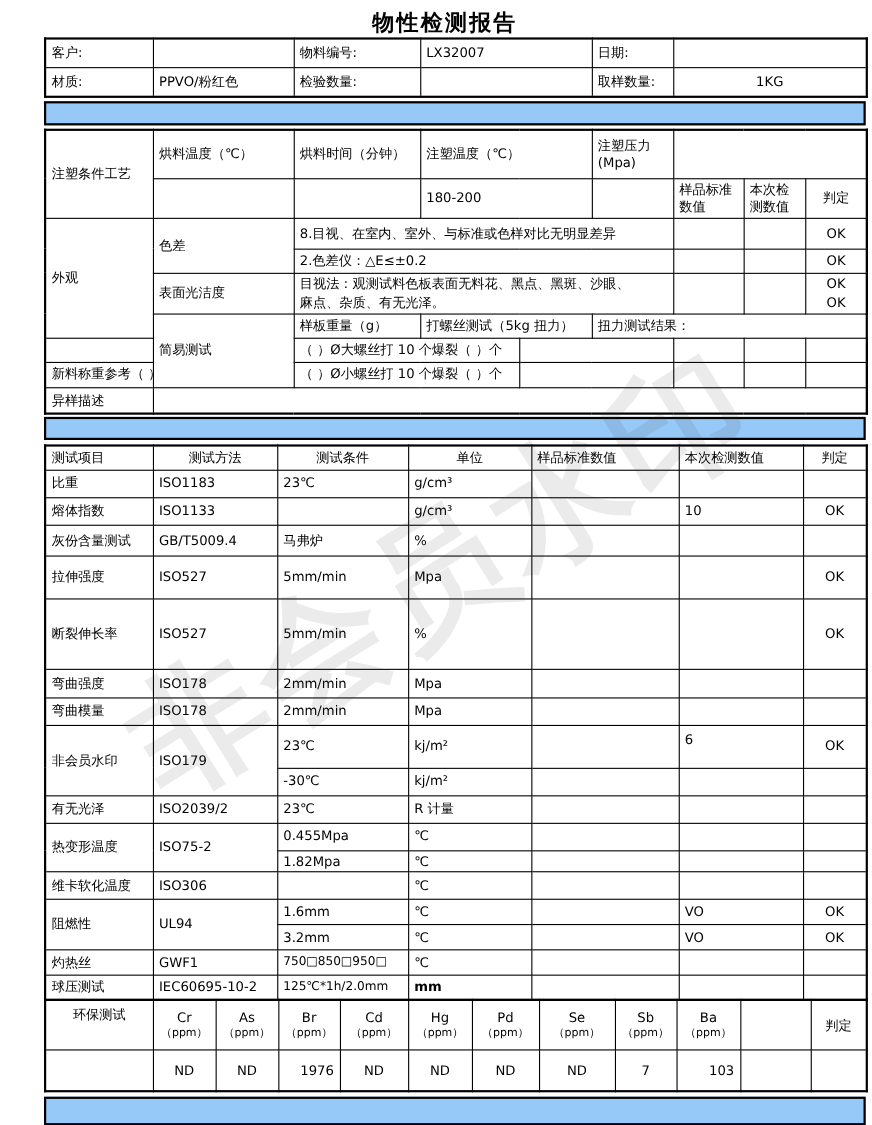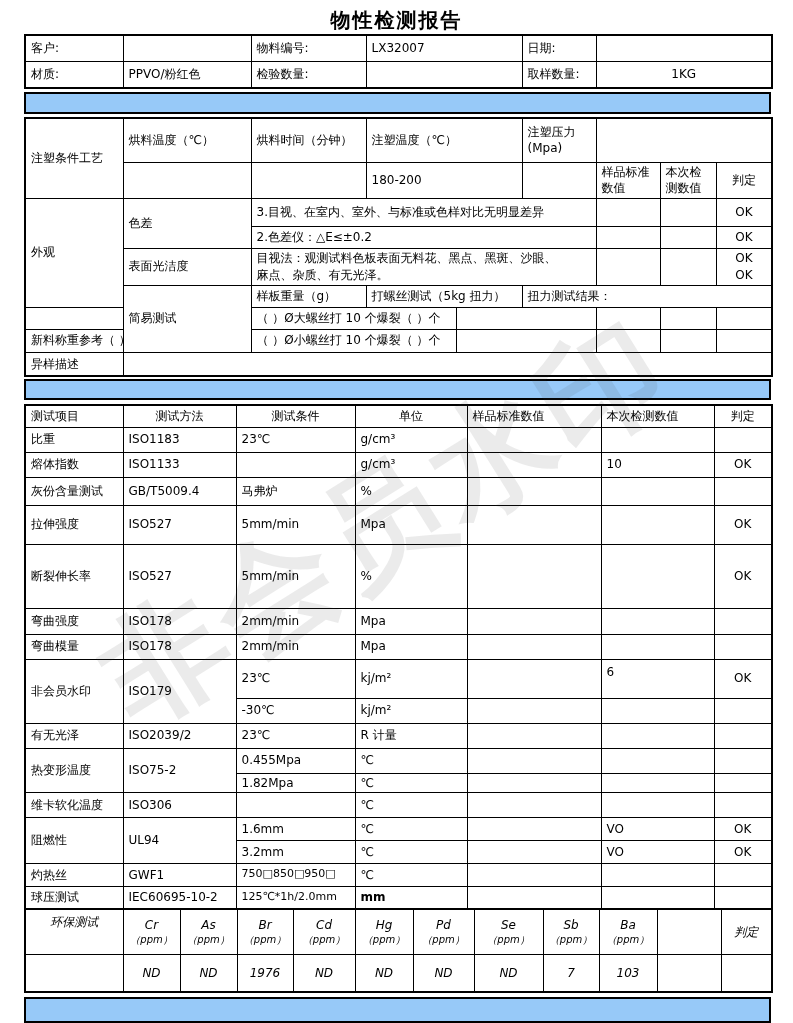--- a/index.html
+++ b/index.html
@@ -1,47 +1,47 @@
 <!DOCTYPE html>
 <html style="--accent: #97C9F8;"><head>
 <meta charset="utf-8">
 <style>
   html,body{margin:0;padding:0;}
   body{
     width:793px;height:1023px;background:#fff;color:#000;
     font-family:"DejaVu Sans",sans-serif;position:relative;overflow:hidden;
   }
-  .page{position:absolute;inset:0;}
+  .page{position:absolute;inset:0;margin-left:16px;}
   .title{
     text-align:center;font-weight:bold;font-size:20px;
     padding-top:7px;height:27px;letter-spacing:2px;
   }
   table.t{
     border-collapse:collapse;table-layout:fixed;
     margin-left:24px;width:747px;border:2px solid #000;
   }
   table.t td{
     border:1px solid #000;font-size:12px;padding:1px 5px;
     vertical-align:middle;overflow:hidden;line-height:1.35;
   }
   .ctr{text-align:center;}
-  .lft{text-align:center;}
+  .lft{text-align:right;}
   .nw{white-space:nowrap;}
   .vt{vertical-align:top !important;padding-top:4px !important;}
   .blk span{display:block;}
   .ppm{font-size:10px;display:block;}
   .eco-el{display:block;font-size:12px;}
   .eco-head td{text-align:center;}
   .bluebar{
     margin-left:24px;width:747px;height:22px;background:var(--accent,#97C9F8);
     border:2px solid #000;box-sizing:border-box;margin-top:3px;margin-bottom:3px;
   }
   .bluebar.b2{height:21px;margin-top:2px;margin-bottom:4px;}
   .bluebar.b3{height:26px;margin-top:4px;}
-  table.eco{margin-top:-2px;font-style:italic;}
+  table.eco{margin-top:-2px;}
   .watermark{
     position:absolute;left:60px;top:420px;width:720px;
     font-size:122px;font-weight:bold;letter-spacing:6px;white-space:nowrap;
     color:rgba(60,60,60,0.10);transform:rotate(-32deg);transform-origin:center;
     pointer-events:none;z-index:9;
   }
 </style>
 </head>
 <body>
 
@@ -109,21 +109,21 @@
       <td></td>
       <td colspan="2">180-200</td>
       <td></td>
       <td>样品标准数值</td>
       <td>本次检测数值</td>
       <td class="ctr">判定</td>
     </tr>
     <tr style="height:28px">
       <td rowspan="4">外观</td>
       <td rowspan="2">色差</td>
-      <td colspan="4" class="nw">3.目视、在室内、室外、与标准或色样对比无明显差异</td>
+      <td colspan="4" class="nw">8.目视、在室内、室外、与标准或色样对比无明显差异</td>
       <td></td>
       <td></td>
       <td class="ctr">OK</td>
     </tr>
     <tr style="height:22px">
       <td colspan="4" class="nw">2.色差仪：△E≤±0.2</td>
       <td></td>
       <td></td>
       <td class="ctr">OK</td>
     </tr>

